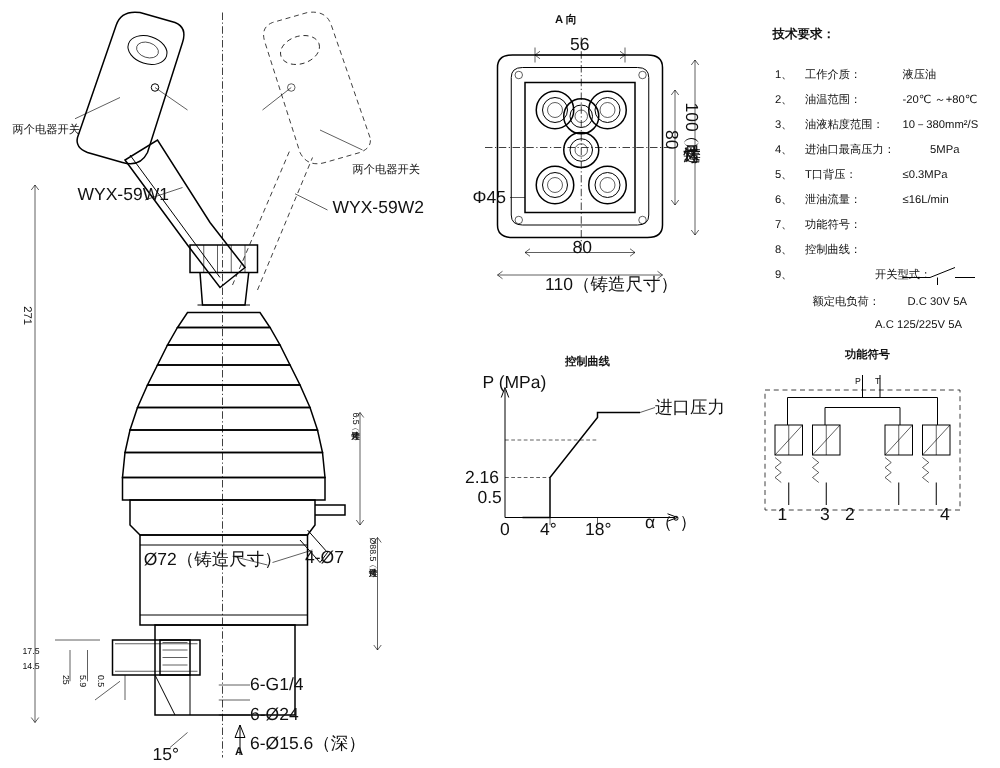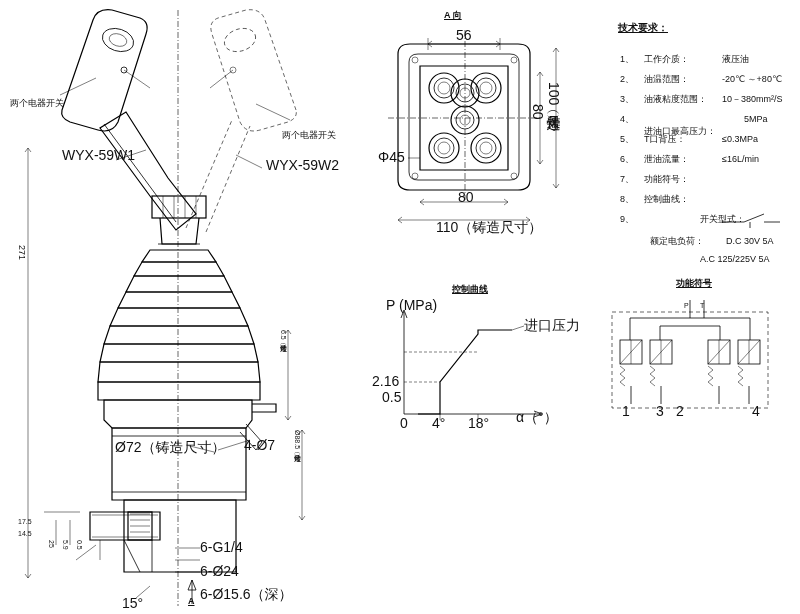--- a/index.html
+++ b/index.html
@@ -1,21 +1,21 @@
 <!DOCTYPE html>
 <html><head>
 <meta charset="utf-8">
 <style>
   html,body{margin:0;padding:0;background:#ffffff;}
   body{width:800px;height:614px;position:relative;overflow:hidden;
        font-family:"Liberation Sans","DejaVu Sans",sans-serif;color:#000;}
   .t{position:absolute;font-size:9px;line-height:11px;white-space:nowrap;color:#111;}
   .t.sm{font-size:14px;}
   .t.xs{font-size:7px;}
-  .t.b{font-weight:bold;text-decoration:underline;}
+  .t.b{font-weight:bold;}
   .vert{writing-mode:vertical-rl;text-orientation:mixed;}
   svg{position:absolute;left:0;top:0;}
   .ln{stroke:#000;stroke-width:0.8;fill:none;}
   .ln2{stroke:#000;stroke-width:1.2;fill:none;}
   .thin{stroke:#000;stroke-width:0.5;fill:none;}
   .dash{stroke:#000;stroke-width:0.6;fill:none;stroke-dasharray:6 2 1 2;}
   .dash2{stroke:#000;stroke-width:0.6;fill:none;stroke-dasharray:4 3;}
   .hatch{stroke:#000;stroke-width:0.5;}
 </style>
 </head>
@@ -322,21 +322,21 @@
 
 <div class="t" style="left:620px;top:74px;">2、</div>
 <div class="t" style="left:644px;top:74px;">油温范围：</div>
 <div class="t" style="left:722px;top:74px;">-20℃ ～+80℃</div>
 
 <div class="t" style="left:620px;top:94px;">3、</div>
 <div class="t" style="left:644px;top:94px;">油液粘度范围：</div>
 <div class="t" style="left:722px;top:94px;">10－380mm²/S</div>
 
 <div class="t" style="left:620px;top:114px;">4、</div>
-<div class="t" style="left:644px;top:114px;margin-top:12px;">进油口最高压力：</div>
+<div class="t" style="left:644px;top:114px;">进油口最高压力：</div>
 <div class="t" style="left:744px;top:114px;">5MPa</div>
 
 <div class="t" style="left:620px;top:134px;">5、</div>
 <div class="t" style="left:644px;top:134px;">T口背压：</div>
 <div class="t" style="left:722px;top:134px;">≤0.3MPa</div>
 
 <div class="t" style="left:620px;top:154px;">6、</div>
 <div class="t" style="left:644px;top:154px;">泄油流量：</div>
 <div class="t" style="left:722px;top:154px;">≤16L/min</div>
 

